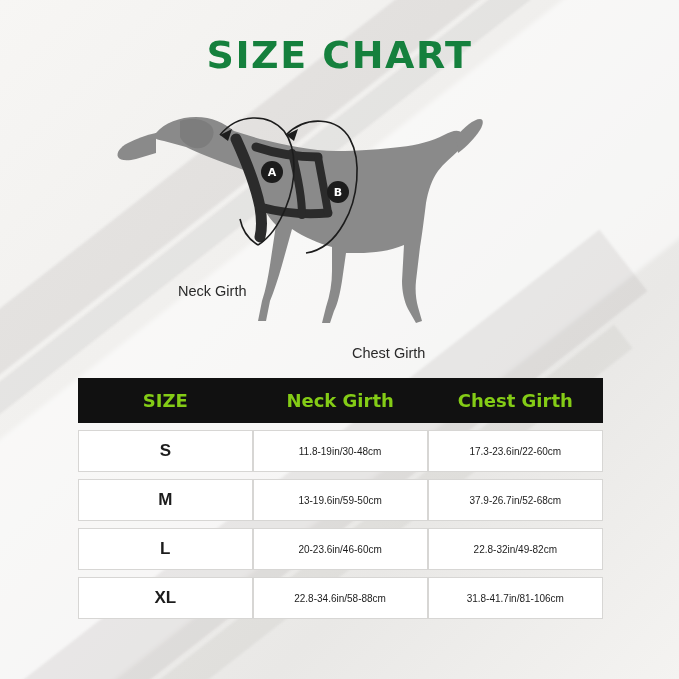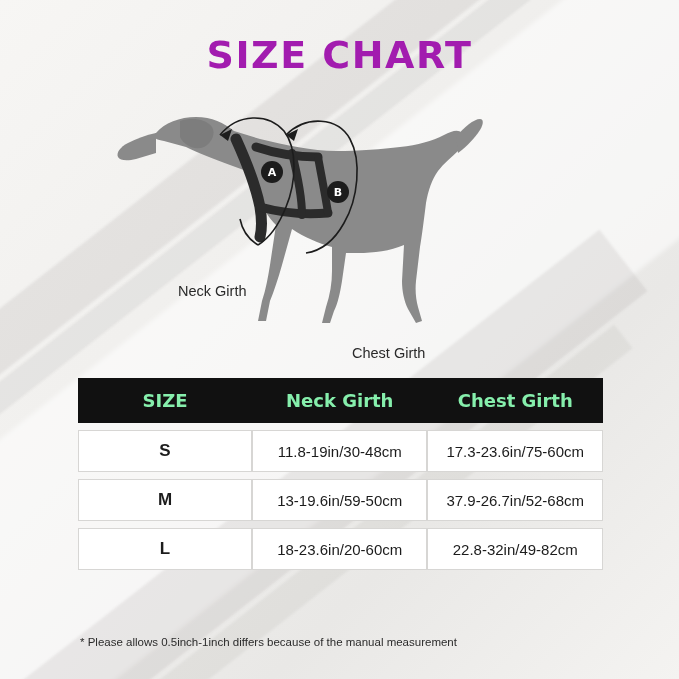--- a/index.html
+++ b/index.html
@@ -72,21 +72,21 @@
   }
 
   .title {
     position: absolute;
     top: 33px;
     left: 0; right: 0;
     text-align: center;
     font-size: 38px;
     font-weight: bold;
     letter-spacing: 1.5px;
-    color: #a21caf;
+    color: #15803d;
     font-family: "DejaVu Sans", sans-serif;
   }
 
   .illustration {
     position: absolute;
     top: 95px;
     left: 60px;
     width: 560px;
     height: 260px;
   }
@@ -103,35 +103,35 @@
   table.size-table {
     position: absolute;
     top: 371px;
     left: 78px;
     width: 525px;
     border-collapse: separate;
     border-spacing: 0 7px;
   }
   table.size-table thead th {
     background: #111111;
-    color: #86efac;
+    color: #84cc16;
     font-size: 18px;
     font-weight: bold;
     padding: 12px 4px;
     text-align: center;
     font-family: "DejaVu Sans", sans-serif;
   }
   table.size-table thead th.col-size { width: 175px; }
   table.size-table thead th.col-neck { width: 175px; }
   table.size-table thead th.col-chest { width: 175px; }
 
   table.size-table tbody td {
     background: #ffffff;
     border: 1px solid #d7d6d4;
-    font-size: 15px;
+    font-size: 10px;
     color: #1c1c1c;
     text-align: center;
     padding: 9px 3px;
     height: 22px;
   }
   table.size-table tbody td.size-cell {
     font-size: 17px;
     font-weight: bold;
   }
 
@@ -251,31 +251,35 @@
         <tr>
           <th class="col-size">SIZE</th>
           <th class="col-neck">Neck Girth</th>
           <th class="col-chest">Chest Girth</th>
         </tr>
       </thead>
       <tbody>
         <tr>
           <td class="size-cell">S</td>
           <td>11.8-19in/30-48cm</td>
-          <td>17.3-23.6in/75-60cm</td>
+          <td>17.3-23.6in/22-60cm</td>
         </tr>
         <tr>
           <td class="size-cell">M</td>
           <td>13-19.6in/59-50cm</td>
           <td>37.9-26.7in/52-68cm</td>
         </tr>
         <tr>
           <td class="size-cell">L</td>
-          <td>18-23.6in/20-60cm</td>
+          <td>20-23.6in/46-60cm</td>
           <td>22.8-32in/49-82cm</td>
+        </tr>
+        <tr>
+          <td class="size-cell">XL</td>
+          <td>22.8-34.6in/58-88cm</td>
+          <td>31.8-41.7in/81-106cm</td>
         </tr>
       </tbody>
     </table>
 
-    <div class="footnote">* Please allows 0.5inch-1inch differs because of the  manual measurement</div>
 
   </div>
 </div>
 
 </body></html>

